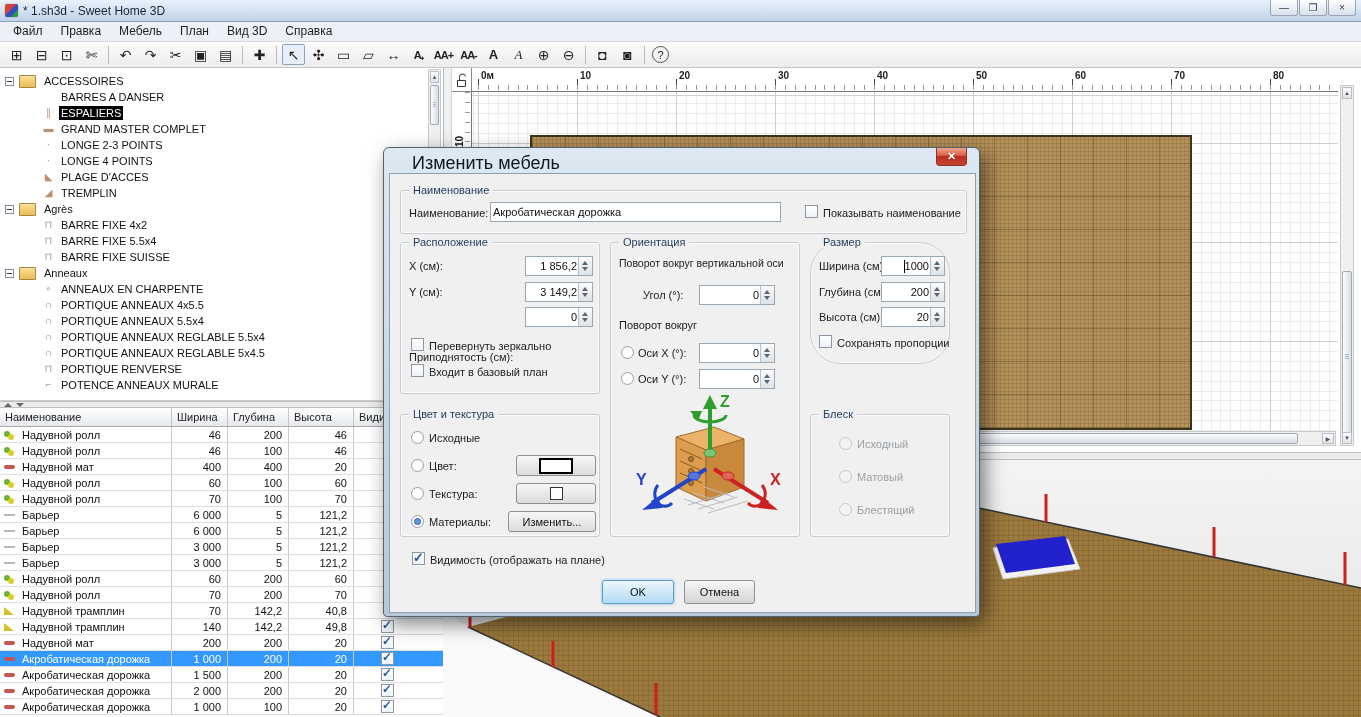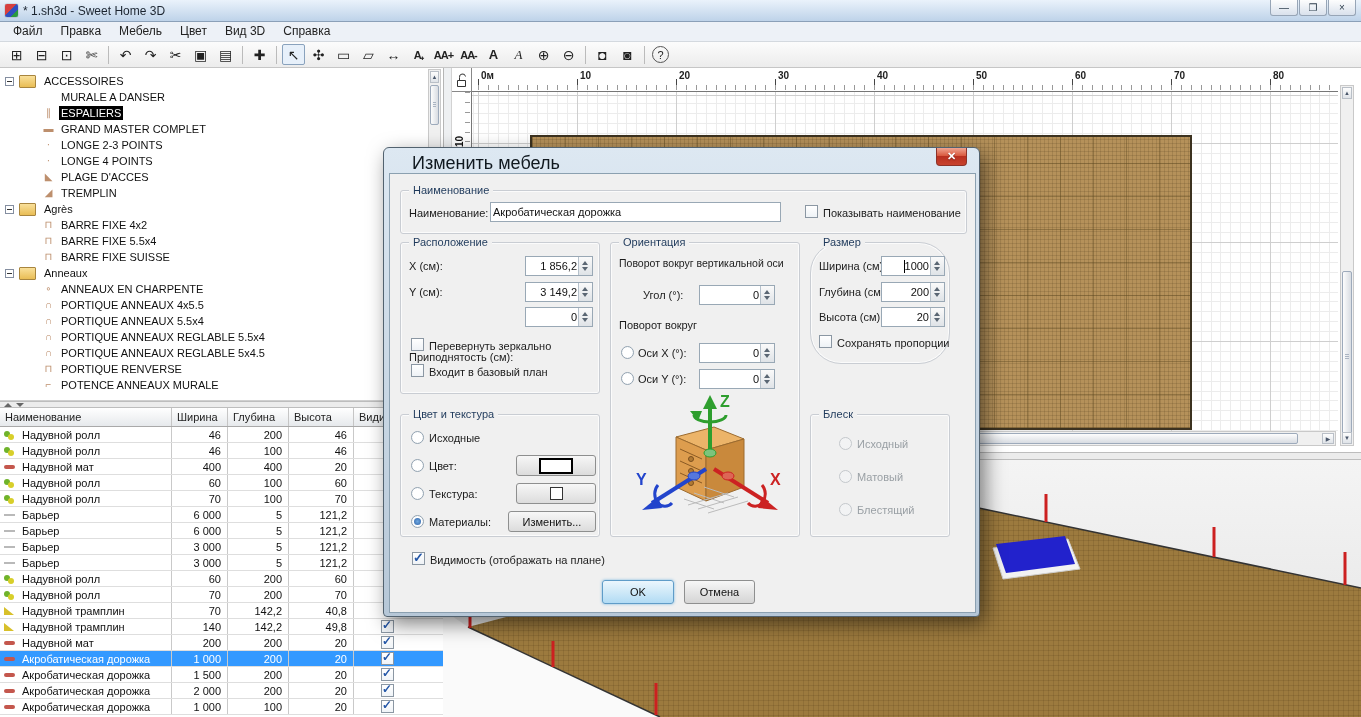--- a/index.html
+++ b/index.html
@@ -164,21 +164,21 @@
       <span class="wbtn">❐</span>
       <span class="wbtn">×</span>
     </span>
   </div>
 
   <div class="menubar">
 
   <span class="mitem">Файл</span>
       <span class="mitem">Правка</span>
       <span class="mitem">Мебель</span>
-      <span class="mitem">Цвет</span>
+      <span class="mitem">План</span>
       <span class="mitem">Вид 3D</span>
       <span class="mitem">Справка</span>
     </div>
 
   <div class="toolbar">
 
   <span class="tbtn">⊞</span>
       <span class="tbtn">⊟</span>
       <span class="tbtn">⊡</span>
       <span class="tbtn">✄</span>
@@ -214,21 +214,21 @@
     <div class="tree">
 
     <div class="titem folder">
         <span class="tw"></span>
         <span class="ticon"></span>
         <span class="tlabel">ACCESSOIRES</span>
       </div>
         <div class="titem child">
 
         <span class="ticon"></span>
-        <span class="tlabel">MURALE A DANSER</span>
+        <span class="tlabel">BARRES A DANSER</span>
       </div>
         <div class="titem child selected">
 
         <span class="ticon">∥</span>
         <span class="tlabel">ESPALIERS</span>
       </div>
         <div class="titem child">
 
         <span class="ticon">▬</span>
         <span class="tlabel">GRAND MASTER COMPLET</span>

